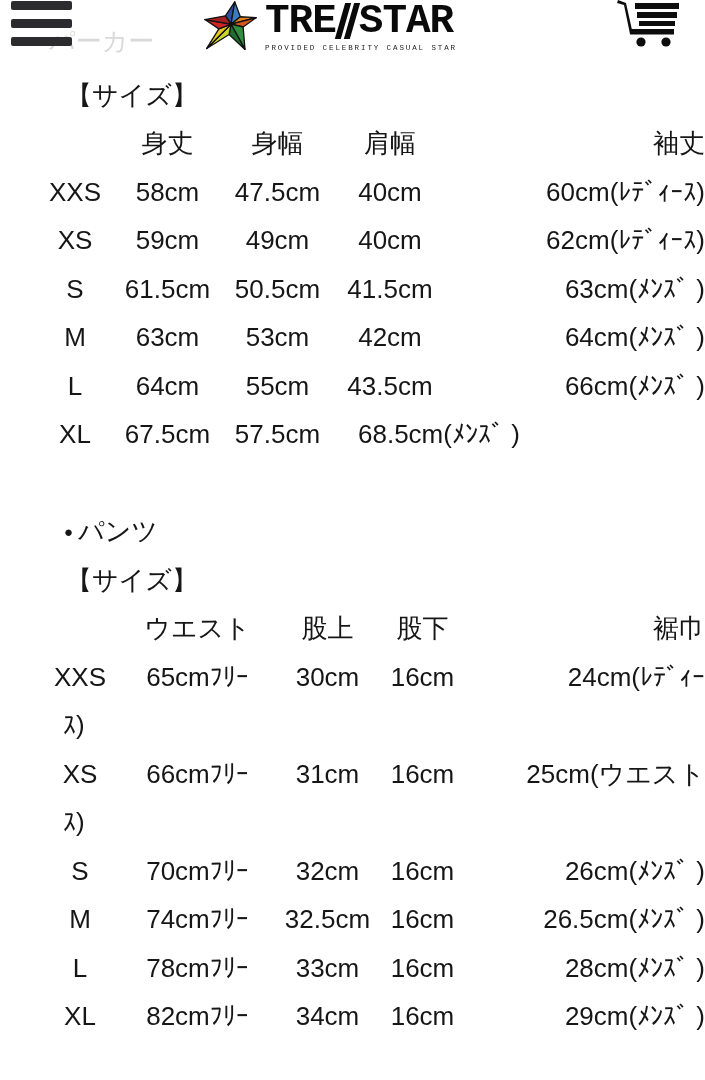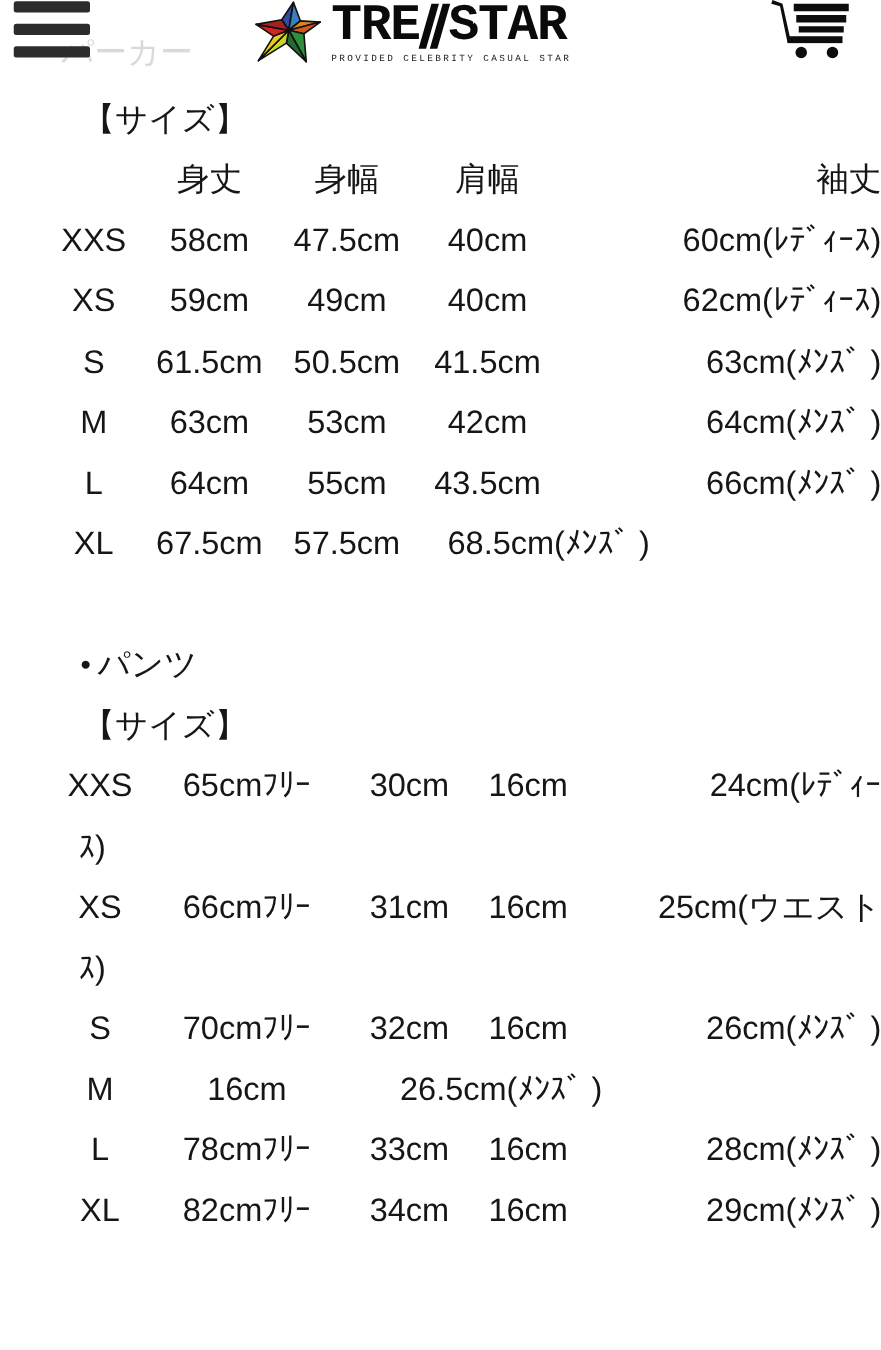--- a/index.html
+++ b/index.html
@@ -159,20 +159,27 @@
       <div class="c2">57.5cm</div>
       <div class="c4 c4 v4">68.5cm(ﾒﾝｽﾞ )</div>
     </div>
     <div class="line"></div>
     <div class="line title-line">
       <span class="bullet">●</span>
       <span>パンツ</span>
     </div>
     <div class="line heading-line">【サイズ】</div>
     <div class="row table-1">
+      <div class="c0"></div>
+      <div class="c1">ウエスト</div>
+      <div class="c2">股上</div>
+      <div class="c3">股下</div>
+      <div class="c4 c4 h4">裾巾</div>
+    </div>
+    <div class="row table-1">
       <div class="c0">XXS</div>
       <div class="c1">65cmﾌﾘｰ</div>
       <div class="c2">30cm</div>
       <div class="c3">16cm</div>
       <div class="c4 c4 v4">24cm(ﾚﾃﾞｨｰ</div>
     </div>
     <div class="line wrap-line">ｽ)</div>
     <div class="row table-1">
       <div class="c0">XS</div>
       <div class="c1">66cmﾌﾘｰ</div>
@@ -183,20 +190,22 @@
     <div class="line wrap-line">ｽ)</div>
     <div class="row table-1">
       <div class="c0">S</div>
       <div class="c1">70cmﾌﾘｰ</div>
       <div class="c2">32cm</div>
       <div class="c3">16cm</div>
       <div class="c4 c4 v4">26cm(ﾒﾝｽﾞ )</div>
     </div>
     <div class="row table-1">
       <div class="c0">M</div>
+      <div class="c1">74cmﾌﾘｰ</div>
+      <div class="c2">32.5cm</div>
       <div class="c3">16cm</div>
       <div class="c4 c4 v4">26.5cm(ﾒﾝｽﾞ )</div>
     </div>
     <div class="row table-1">
       <div class="c0">L</div>
       <div class="c1">78cmﾌﾘｰ</div>
       <div class="c2">33cm</div>
       <div class="c3">16cm</div>
       <div class="c4 c4 v4">28cm(ﾒﾝｽﾞ )</div>
     </div>

